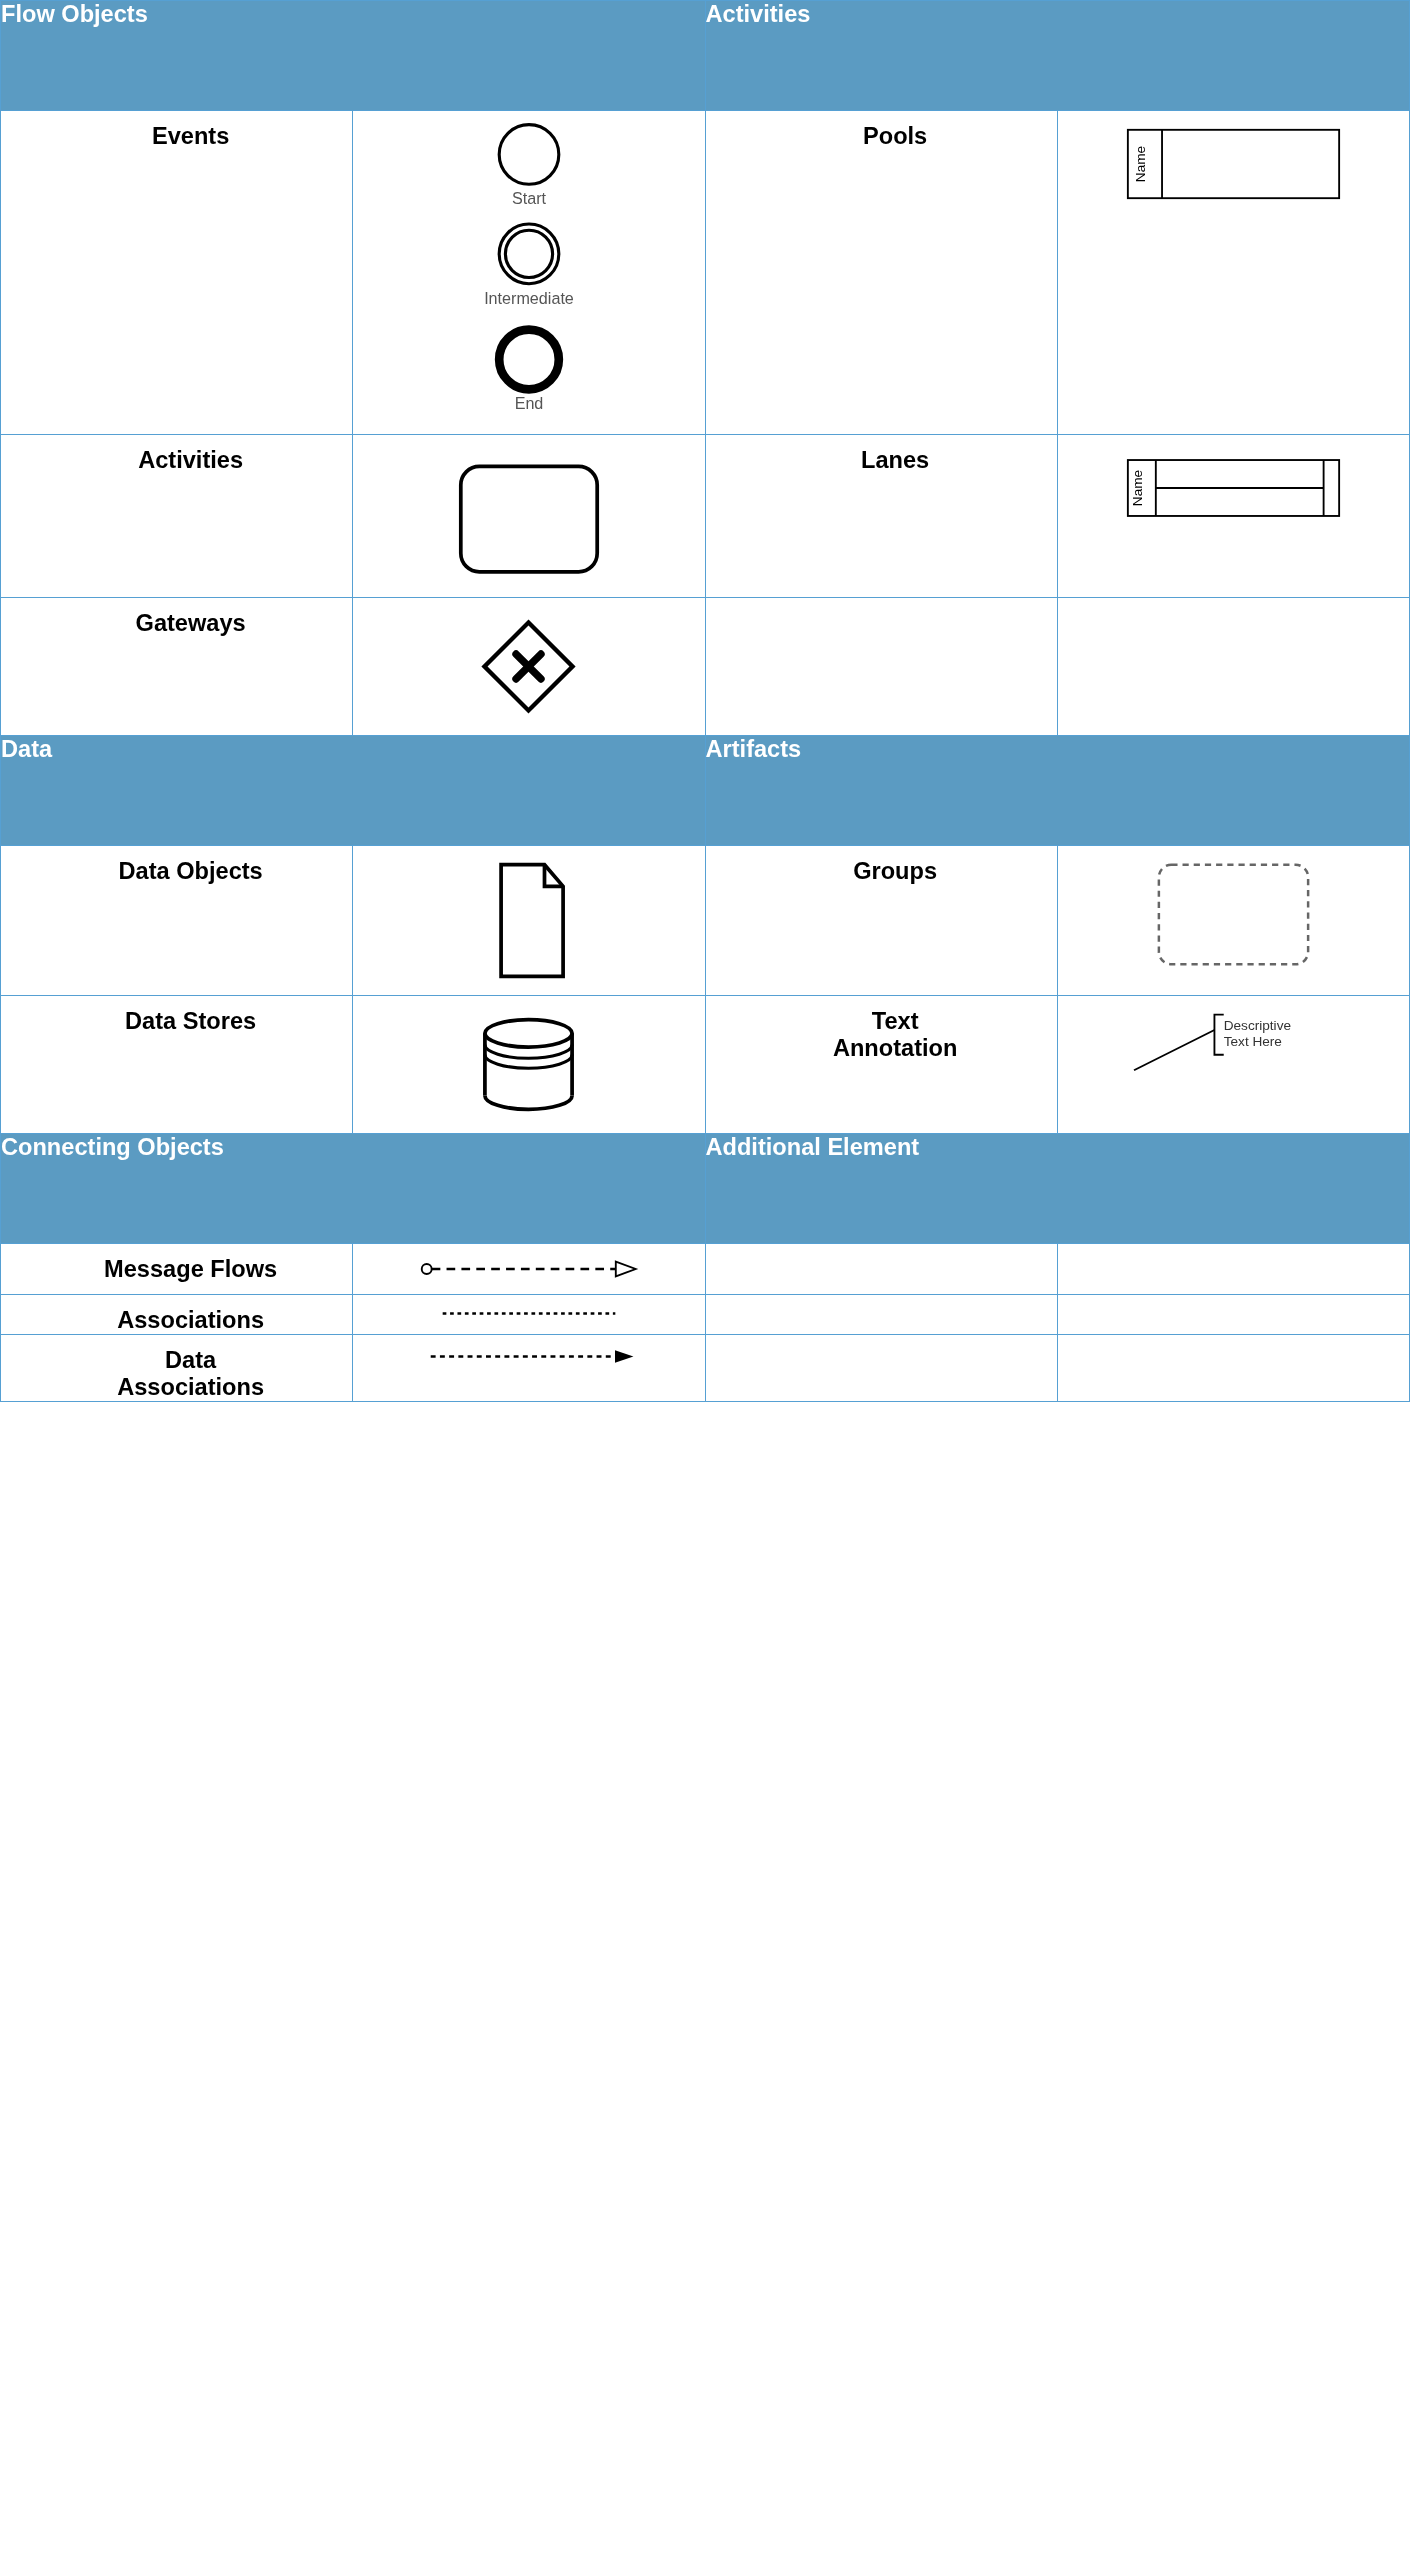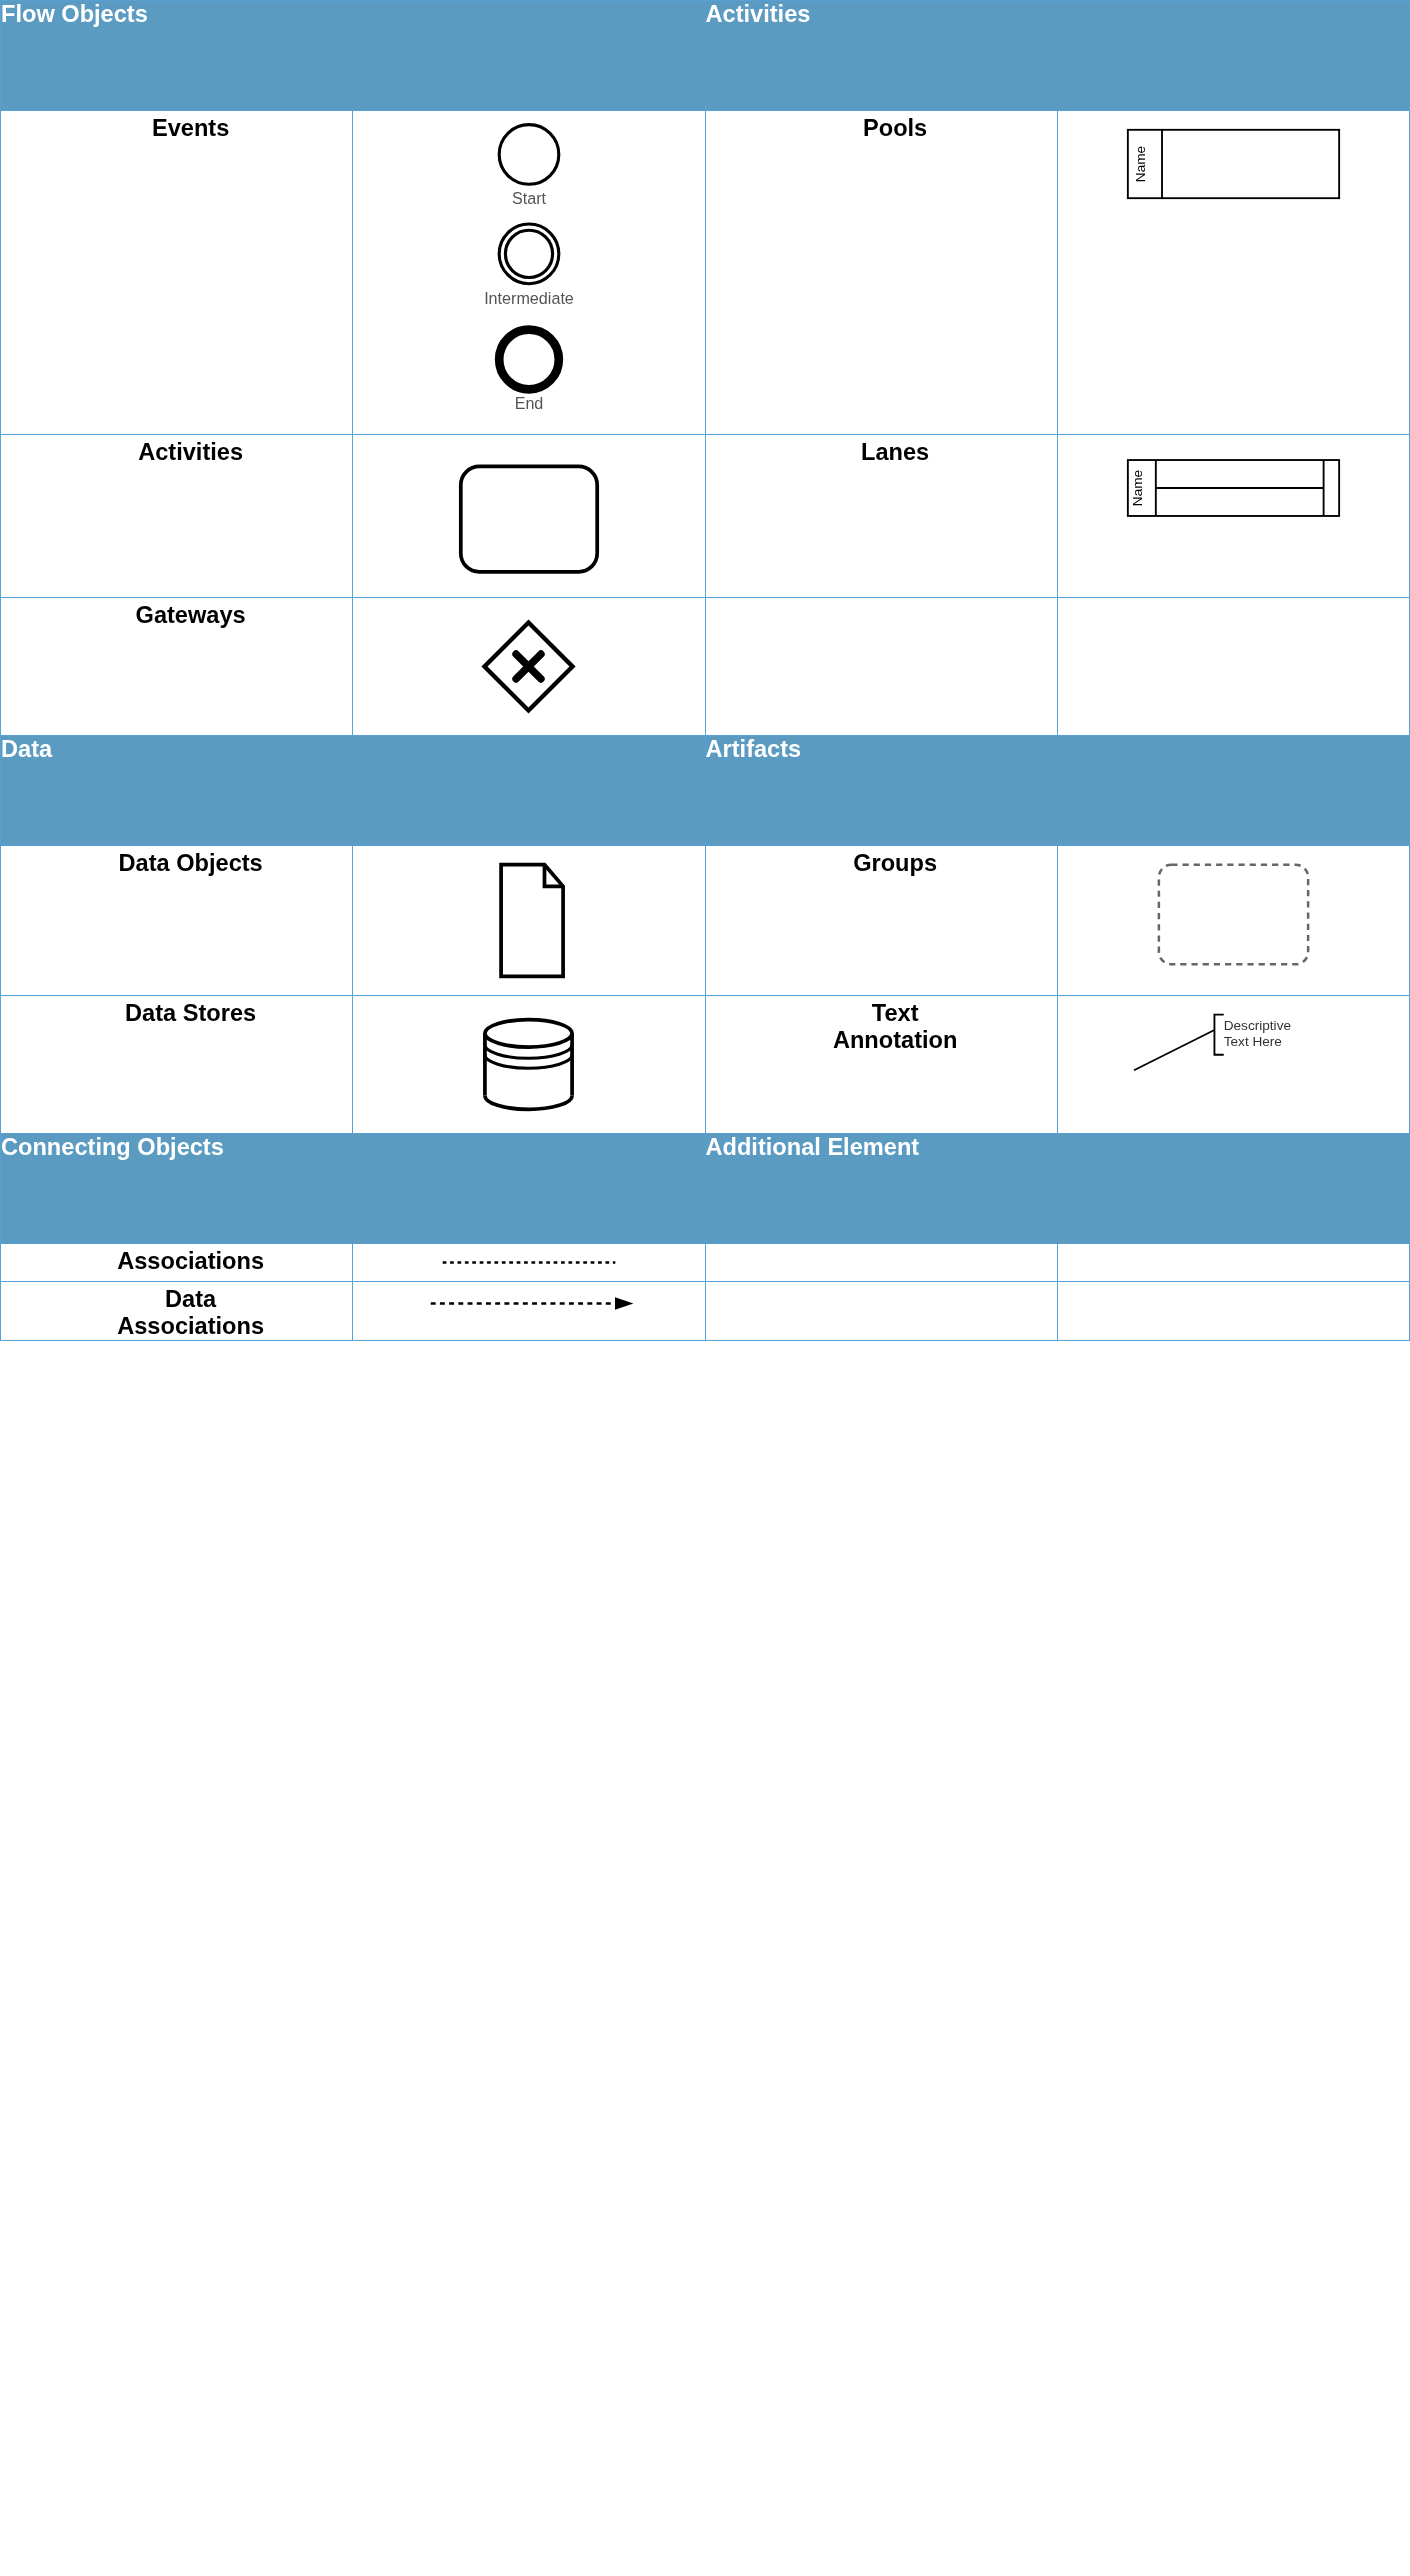--- a/index.html
+++ b/index.html
@@ -29,21 +29,21 @@
   }
   .label {
     font-weight: 700;
     font-size: 23.6px;
     color: #000;
     padding: 25px 25px 25px 25px;
     width: 25%;
     text-align: center;
   }
   .label-inner {
-    margin-top: 4px;
+    margin-top: 12px;
     padding-left: 28px;
   }
   .icon-cell {
     width: 25%;
     text-align: center;
     padding: 18.6px 6.2px 37px 6.2px;
   }
   .icon-cell svg { display: block; margin: 0 auto; }
   .sub-caption {
     font-size: 26px;
@@ -196,20 +196,34 @@
       </svg>
     </td>
   </tr>
 
   <tr>
     <td class="hdr" colspan="2">Connecting Objects</td>
     <td class="hdr" colspan="2">Additional Element</td>
   </tr>
 
 
+  <tr>
+    <td class="label">
+      <div class="label-inner">Message Flows</div>
+    </td>
+    <td class="icon-cell">
+      <svg width="248" height="50" viewBox="0 0 400 80">
+        <circle cx="35" cy="40" r="8" fill="#fff" stroke="#000" stroke-width="3"></circle>
+        <line x1="43" y1="40" x2="340" y2="40" stroke="#000" stroke-width="4" stroke-dasharray="14 10"></line>
+        <polygon points="340,28 372,40 340,52" fill="#fff" stroke="#000" stroke-width="3"></polygon>
+      </svg>
+    </td>
+    <td class="label"></td>
+    <td class="icon-cell"></td>
+  </tr>
 
   <tr>
     <td class="label">
       <div class="label-inner">Associations</div>
     </td>
     <td class="icon-cell">
       <svg width="224" height="37" viewBox="0 0 360 60">
         <line x1="40" y1="30" x2="320" y2="30" stroke="#000" stroke-width="4" stroke-dasharray="6 6"></line>
       </svg>
     </td>

